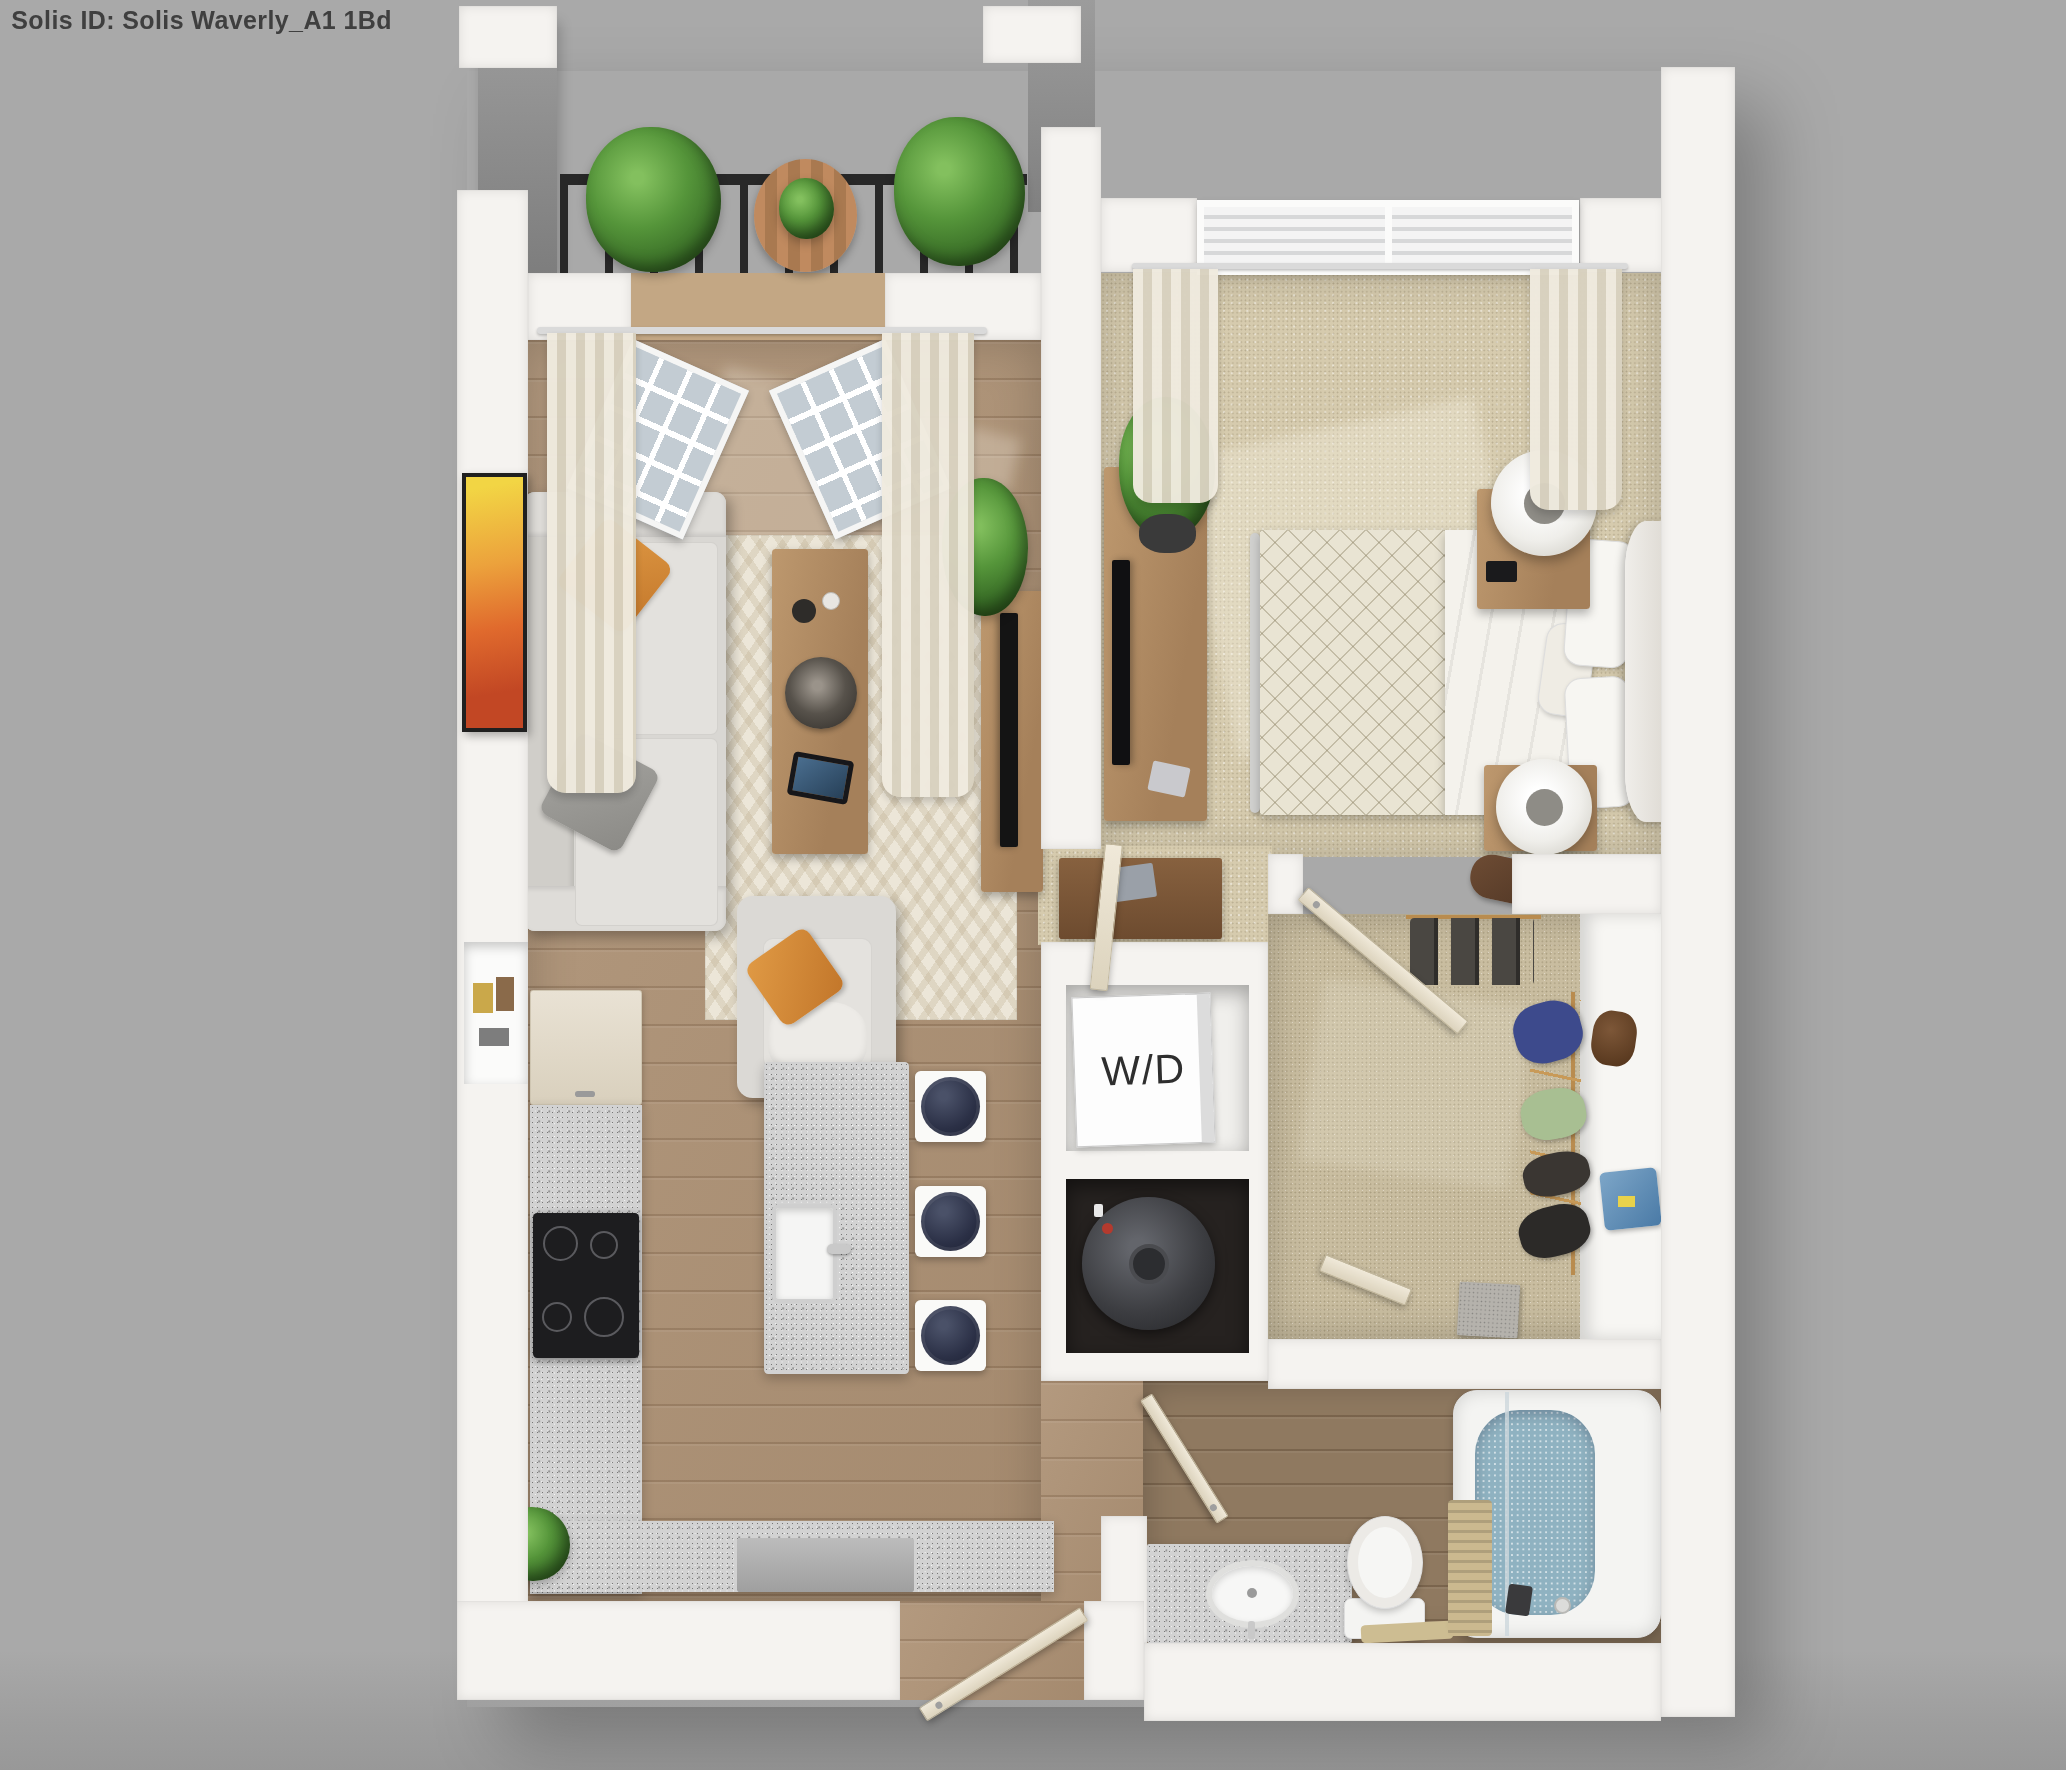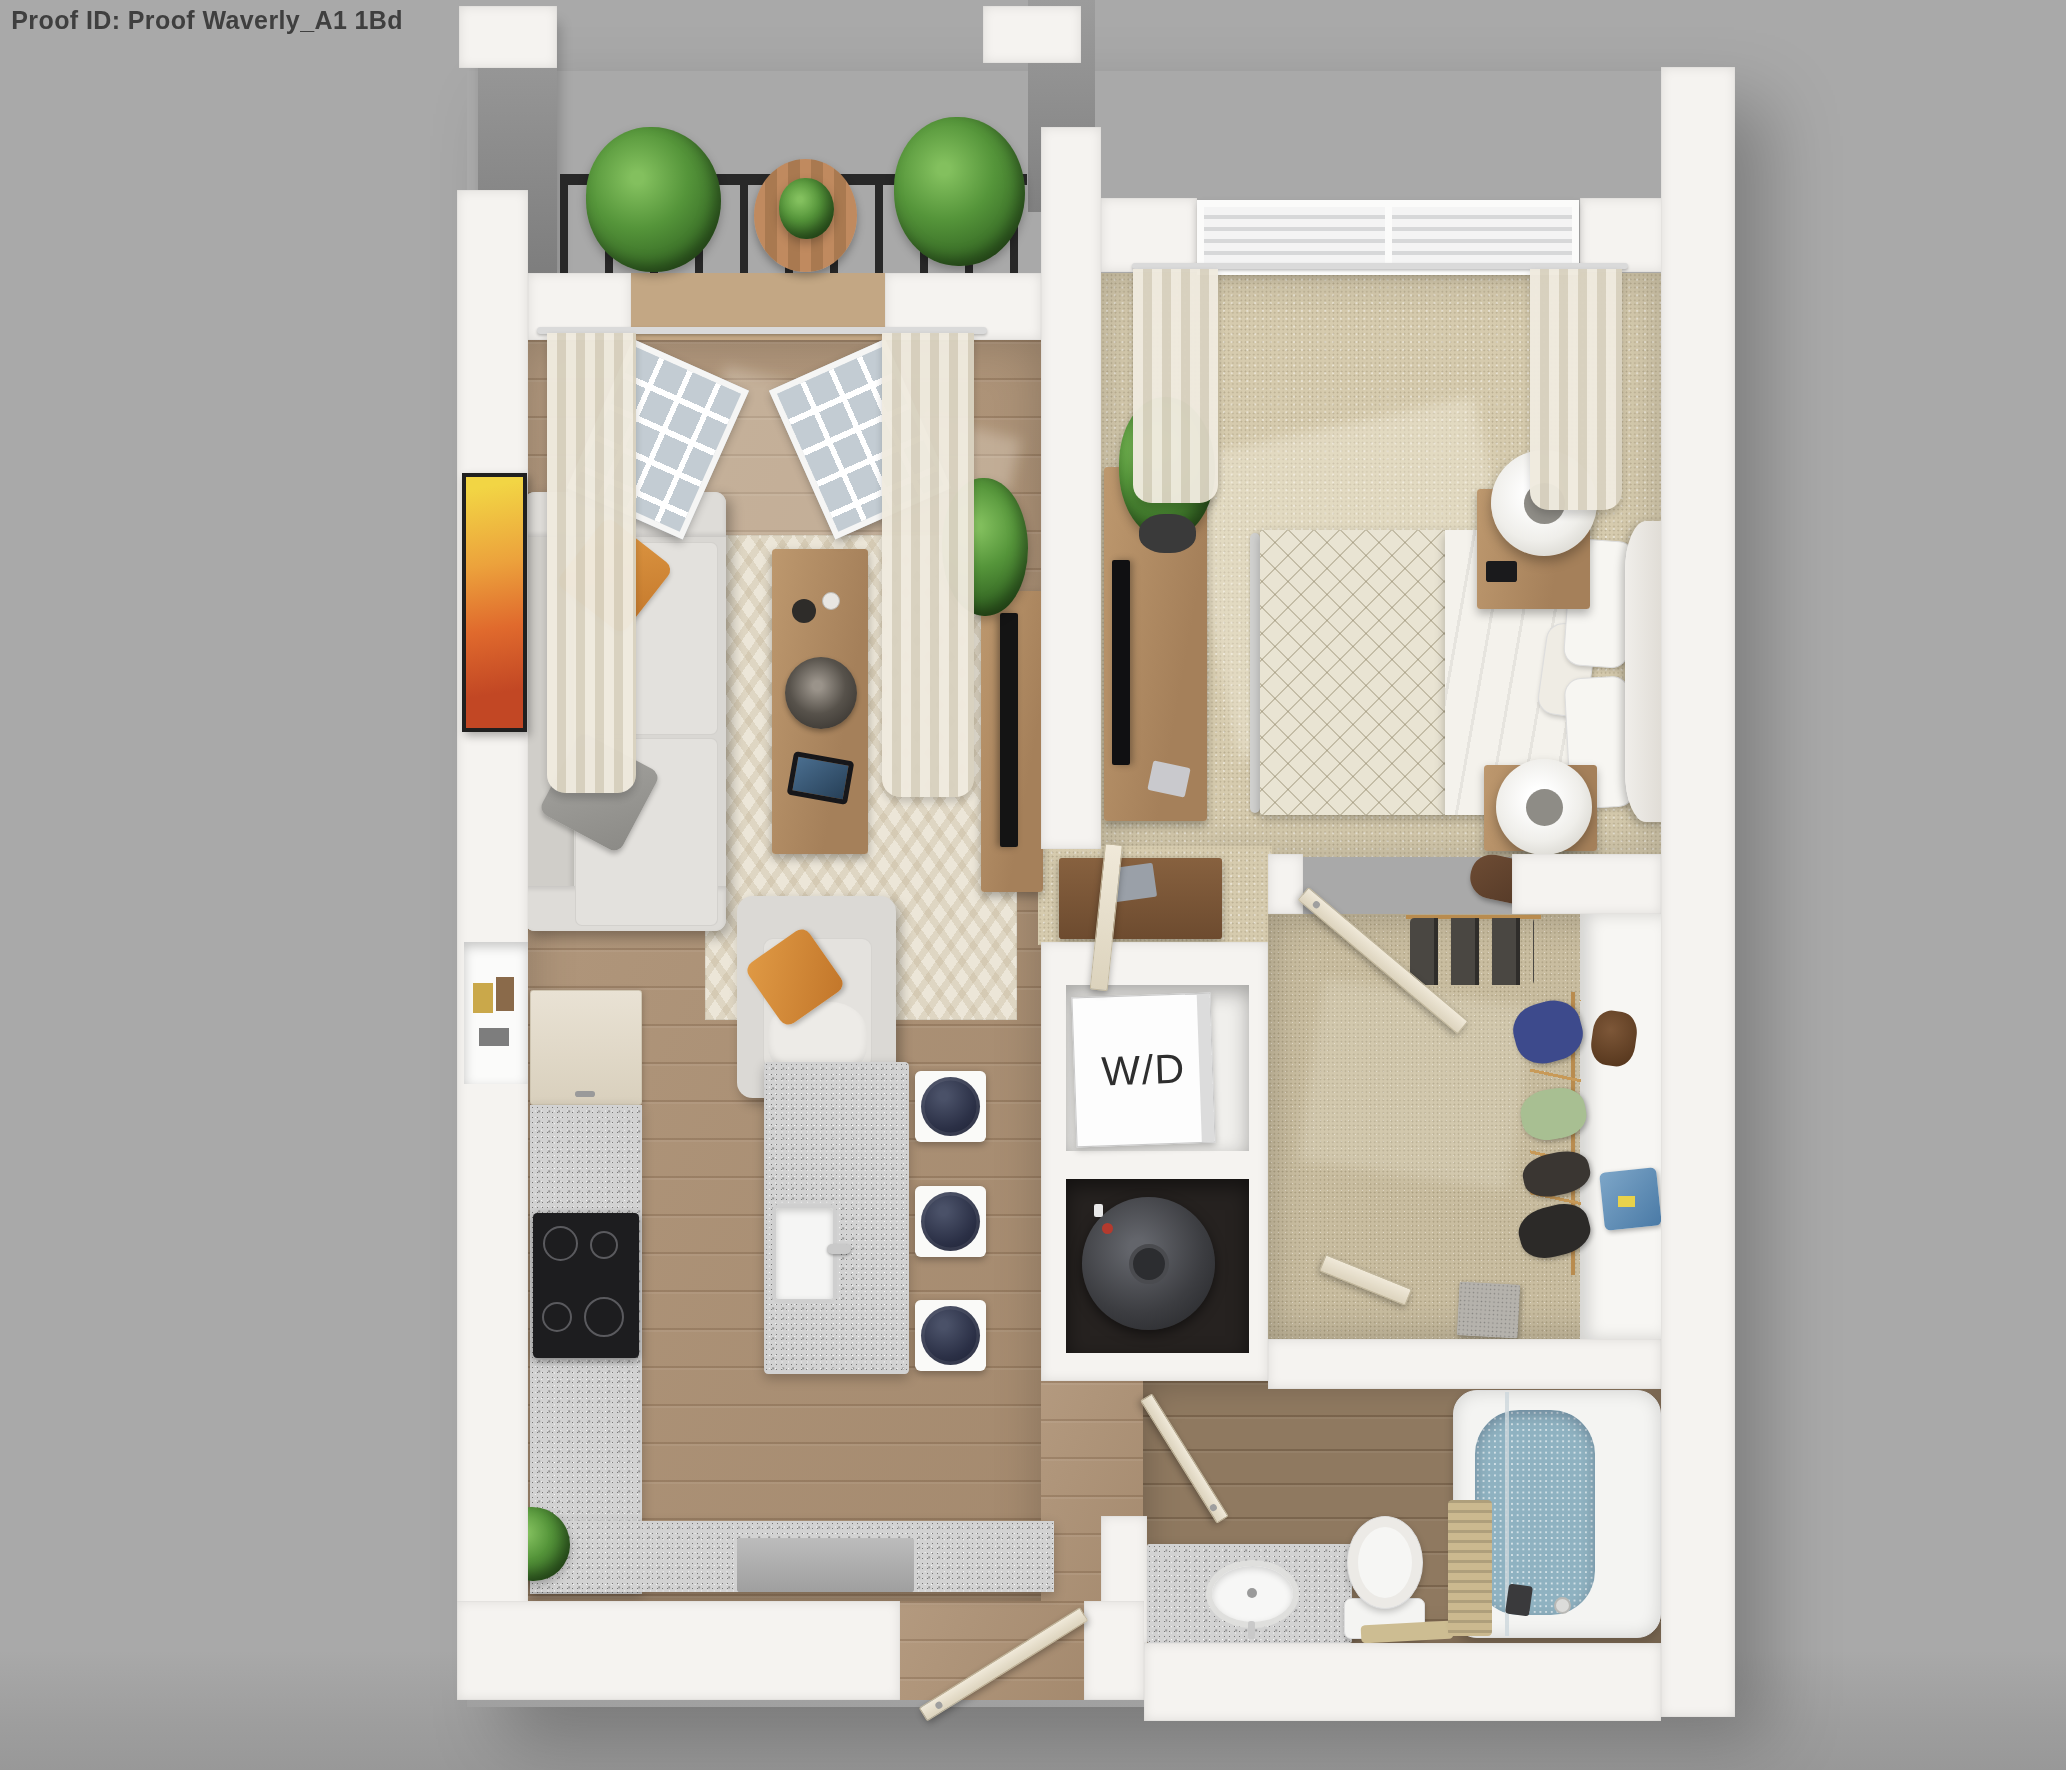--- a/index.html
+++ b/index.html
@@ -464,15 +464,15 @@
     </div>
   <div id="leaning-door" class="over cream-door"></div>
   <div id="bedroom-door-leaf" class="over cream-door"></div>
   <div id="bathroom-door-leaf" class="over cream-door">
       <div class="handle" style="left:125px;top:3.5px;"></div>
     </div>
   <div id="entry-door-leaf" class="over cream-door">
       <div class="handle" style="left:14px;top:4.2px;"></div>
     </div>
 
-  <div id="proof-label" class="lbl">Proof ID: Proof Waverly_A1 1Bd</div>
+  <div id="proof-label" class="lbl">Solis ID: Solis Waverly_A1 1Bd</div>
 </div>
 
 
 </body></html>

